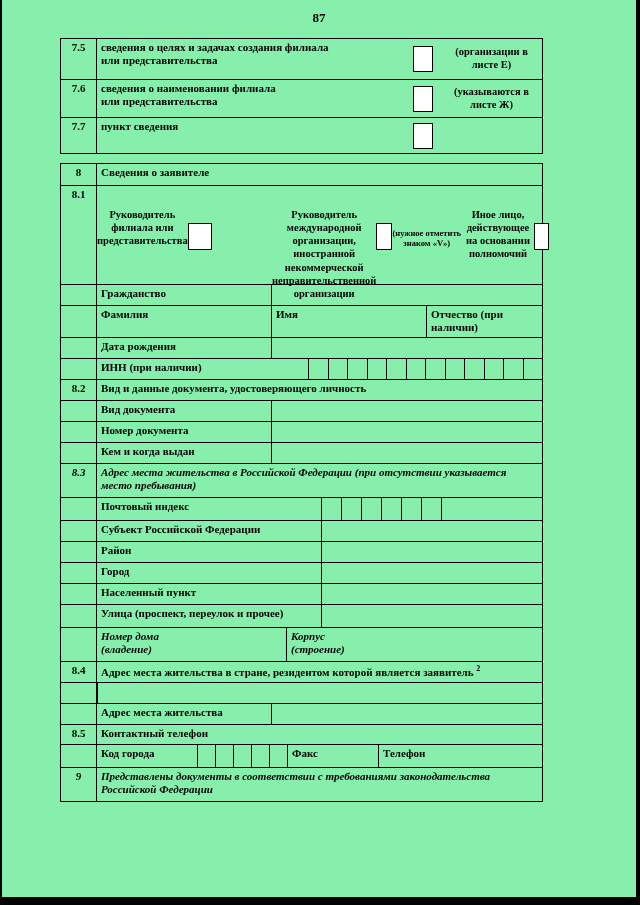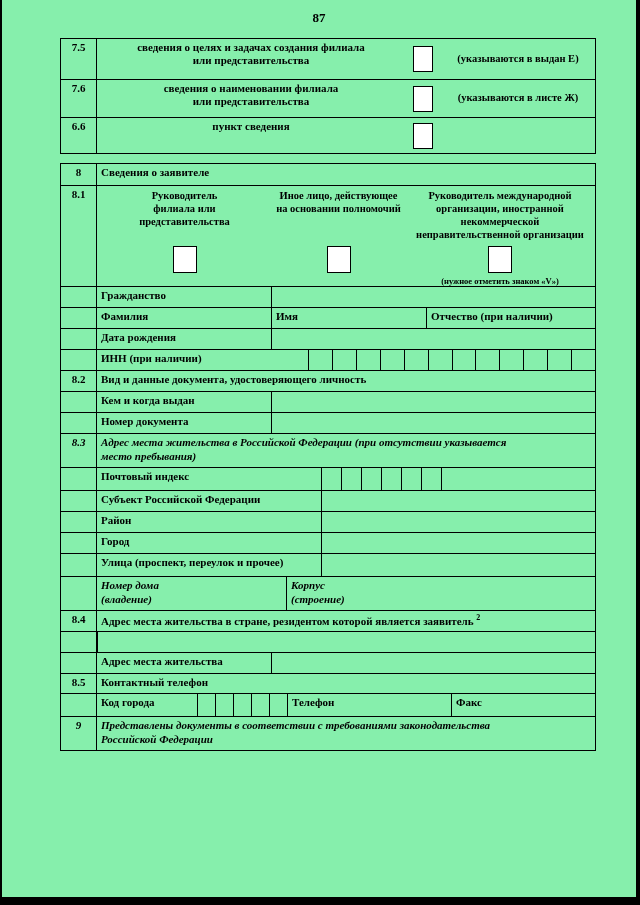--- a/index.html
+++ b/index.html
@@ -6,47 +6,47 @@
   html, body { margin: 0; padding: 0; }
   body {
     width: 640px; height: 905px; background: #ffffff;
     font-family: "Liberation Serif", serif; color: #000;
   }
   .page {
     width: 640px; height: 905px; position: relative; background: #86efac;
     border-left: 2px solid #000; border-right: 4px solid #000; border-bottom: 8px solid #000;
   }
   .pagenum { text-align: center; font-weight: bold; font-size: 13px; padding-top: 10px; height: 38px; }
-  .tbl { margin-left: 58px; width: 536px; }
+  .tbl { margin-left: 58px; width: 483px; }
   .sec { border: 1px solid #000; }
   .gap { height: 9px; }
   .row { display: flex; border-top: 1px solid #000; font-weight: bold; font-size: 11px; line-height: 1.22; }
   .sec > .row:first-child { border-top: 0; }
   .num { flex: 0 0 36px; border-right: 1px solid #000; text-align: center; padding-top: 2px; }
   .content { flex: 1; display: flex; min-width: 0; }
   .cell { padding: 2px 4px; }
   .pre { white-space: pre-line; }
   .bL { border-left: 1px solid #000; }
   .fill { flex: 1; }
   .cb { width: 20px; height: 26px; border: 1px solid #000; background: #fff; }
   .cb2 { width: 24px; height: 27px; border: 1px solid #000; background: #fff; }
   .cbwrap { flex: 0 0 36px; display: flex; align-items: center; justify-content: center; }
   .note { flex: 1; display: flex; align-items: center; justify-content: center; font-size: 10.5px; text-align: center; padding: 0 4px; }
-  .w308 { flex: 0 0 308px; text-align: center; } .w174 { flex: 0 0 174px; } .w155 { flex: 0 0 155px; }
+  .w308 { flex: 0 0 308px; } .w174 { flex: 0 0 174px; } .w155 { flex: 0 0 155px; }
   .w211 { flex: 0 0 211px; } .w224 { flex: 0 0 224px; } .w120 { flex: 0 0 120px; }
   .w189 { flex: 0 0 189px; } .w165 { flex: 0 0 165px; } .w100 { flex: 0 0 100px; }
   .w90  { flex: 0 0 90px; }  .w164 { flex: 0 0 164px; }
   .h40 { min-height: 40px; } .h38 { min-height: 38px; } .h36 { min-height: 36px; }
   .h22 { min-height: 21px; } .h34 { min-height: 34px; font-style: italic; } .h98 { min-height: 99px; }
   .h20 { min-height: 20px; } .h23 { min-height: 23px; }
   .boxes { display: flex; }
   .boxes .gc { flex: 1; border-left: 1px solid #000; }
   .boxes .gc:first-child { border-left: 0; }
   .opts { display: flex; width: 100%; padding-top: 3px; }
-  .opt { display: flex; flex-direction: column; align-items: center; }
+  .opt { display: flex; flex-direction: row; align-items: center; }
   .o1 { flex: 0 0 175px; } .o2 { flex: 0 0 190px; } .o3 { flex: 1; }
   .opt .txt { height: 57px; font-size: 10.5px; text-align: center; white-space: pre-line; line-height: 1.25; }
   .vnote { font-size: 8.5px; margin-top: 3px; text-align: center; }
   sup { font-size: 8px; font-weight: bold; }
 </style>
 </head>
 <body>
 
 <div class="page">
   <div class="pagenum">87</div>
@@ -56,38 +56,38 @@
     <div class="sec">
 
       <div class="row h40">
         <div class="num">7.5</div>
         <div class="content">
           <div class="cell pre w308">сведения о целях и задачах создания филиала
 или представительства</div>
           <div class="cbwrap">
             <div class="cb"></div>
           </div>
-          <div class="note">(указываются в выдан Е)</div>
+          <div class="note">(организации в листе Е)</div>
         </div>
       </div>
 
       <div class="row h38">
         <div class="num">7.6</div>
         <div class="content">
           <div class="cell pre w308">сведения о наименовании филиала
 или представительства</div>
           <div class="cbwrap">
             <div class="cb"></div>
           </div>
           <div class="note">(указываются в листе Ж)</div>
         </div>
       </div>
 
       <div class="row h36">
-        <div class="num">6.6</div>
+        <div class="num">7.7</div>
         <div class="content">
           <div class="cell w308">пункт сведения</div>
           <div class="cbwrap">
             <div class="cb"></div>
           </div>
           <div class="note"></div>
         </div>
       </div>
     </div>
 
@@ -103,35 +103,35 @@
       </div>
 
       <div class="row h98">
         <div class="num">8.1</div>
         <div class="content">
           <div class="opts">
             <div class="opt o1">
               <div class="txt">Руководитель
 филиала или
 представительства</div>
-              <div class="cb2"></div>
-            </div>
-            <div class="opt o3">
-              <div class="txt">Иное лицо, действующее
-на основании полномочий</div>
               <div class="cb2"></div>
             </div>
             <div class="opt o2">
               <div class="txt">Руководитель международной
 организации, иностранной
 некоммерческой
 неправительственной организации</div>
               <div class="cb2"></div>
               <div class="vnote">(нужное отметить знаком «V»)</div>
             </div>
+            <div class="opt o3">
+              <div class="txt">Иное лицо, действующее
+на основании полномочий</div>
+              <div class="cb2"></div>
+            </div>
           </div>
         </div>
       </div>
 
       <div class="row h22">
         <div class="num"></div>
         <div class="content">
           <div class="cell w174">Гражданство</div>
           <div class="fill bL"></div>
         </div>
@@ -175,33 +175,40 @@
         </div>
       </div>
 
       <div class="row h22">
         <div class="num">8.2</div>
         <div class="content">
             <div class="cell fill">Вид и данные документа, удостоверяющего личность</div>
           </div>
       </div>
 
+      <div class="row h22">
+        <div class="num"></div>
+        <div class="content">
+          <div class="cell w174">Вид документа</div>
+          <div class="fill bL"></div>
+        </div>
+      </div>
+
+      <div class="row h22">
+        <div class="num"></div>
+        <div class="content">
+          <div class="cell w174">Номер документа</div>
+          <div class="fill bL"></div>
+        </div>
+      </div>
 
       <div class="row h22">
         <div class="num"></div>
         <div class="content">
           <div class="cell w174">Кем и когда выдан</div>
-          <div class="fill bL"></div>
-        </div>
-      </div>
-
-      <div class="row h22">
-        <div class="num"></div>
-        <div class="content">
-          <div class="cell w174">Номер документа</div>
           <div class="fill bL"></div>
         </div>
       </div>
 
       <div class="row h34">
         <div class="num">8.3</div>
         <div class="content">
             <div class="cell fill pre">Адрес места жительства в Российской Федерации (при отсутствии указывается
 место пребывания)</div>
           </div>
@@ -240,20 +247,27 @@
       </div>
 
       <div class="row h22">
         <div class="num"></div>
         <div class="content">
           <div class="cell w224">Город</div>
           <div class="fill bL"></div>
         </div>
       </div>
 
+      <div class="row h22">
+        <div class="num"></div>
+        <div class="content">
+          <div class="cell w224">Населенный пункт</div>
+          <div class="fill bL"></div>
+        </div>
+      </div>
 
       <div class="row h23">
         <div class="num"></div>
         <div class="content">
           <div class="cell w224">Улица (проспект, переулок и прочее)</div>
           <div class="fill bL"></div>
         </div>
       </div>
 
       <div class="row h34">
@@ -301,22 +315,22 @@
         <div class="num"></div>
         <div class="content">
           <div class="cell w100">Код города</div>
           <div class="boxes w90 bL">
             <div class="gc"></div>
               <div class="gc"></div>
               <div class="gc"></div>
               <div class="gc"></div>
               <div class="gc"></div>
           </div>
+          <div class="cell fill bL">Факс</div>
           <div class="cell w164 bL">Телефон</div>
-          <div class="cell fill bL">Факс</div>
         </div>
       </div>
 
       <div class="row h34">
         <div class="num">9</div>
         <div class="content">
             <div class="cell fill pre">Представлены документы в соответствии с требованиями законодательства
 Российской Федерации</div>
           </div>
       </div>

